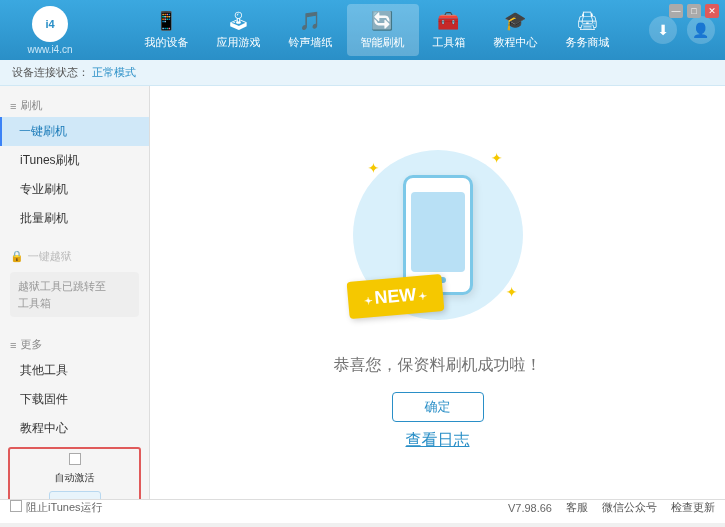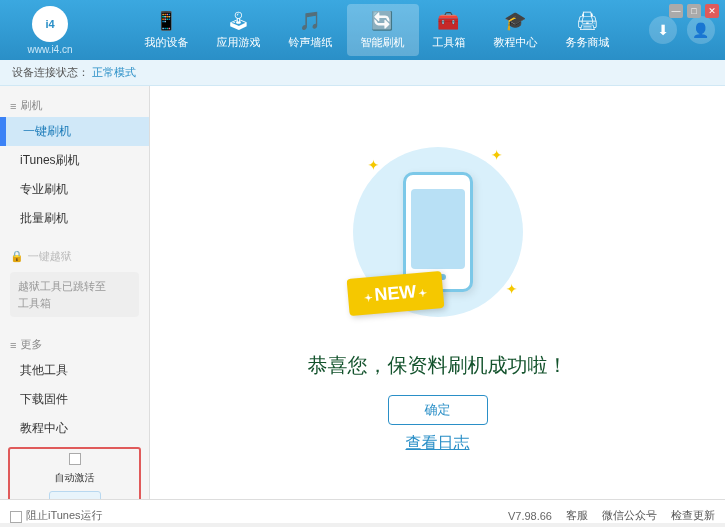--- a/index.html
+++ b/index.html
@@ -131,21 +131,21 @@
     .sidebar-item {
       padding: 6px 12px 6px 20px;
       font-size: 12px;
       color: #333;
       cursor: pointer;
       transition: background 0.15s;
     }
     .sidebar-item.active {
       background: #d0e8f8;
       color: #1a7ab8;
-      border-left: 6px solid #3b82f6;
+      border-left: 2px solid #3b82f6;
       padding-left: 17px;
     }
     .sidebar-divider { height: 1px; background: #ddd; margin: 6px 0; }
     .sidebar-disabled {
       padding: 4px 10px;
       font-size: 11px;
       color: #bbb;
       display: flex;
       align-items: center;
       gap: 4px;
@@ -243,26 +243,26 @@
     .sparkle1, .sparkle2, .sparkle3 {
       position: absolute;
       color: #f5c800;
       font-size: 14px;
     }
     .sparkle1 { top: 25px; left: 30px; }
     .sparkle2 { top: 15px; right: 35px; }
     .sparkle3 { bottom: 35px; right: 20px; }
 
     .success-text {
-      font-size: 20px;
-      color: #14532d;
+      font-size: 16px;
+      color: #737373;
       margin-bottom: 16px;
     }
     .confirm-btn {
-      width: 100px;
+      width: 92px;
       height: 30px;
       border: 1px solid #2a8fc7;
       border-radius: 4px;
       background: white;
       color: #2a8fc7;
       cursor: pointer;
       font-size: 13px;
       display: flex;
       align-items: center;
       justify-content: center;
@@ -283,21 +283,21 @@
       margin-left: auto;
     }
     .footer-link { color: #555; cursor: pointer; }
 
     
     .bottom-bar {
       height: 24px;
       background: white;
       border-top: 1px solid #ddd;
       display: flex;
-      align-items: flex-end;
+      align-items: flex-start;
       padding: 0 10px;
       font-size: 11px;
       color: #666;
     }
     .bottom-check {
       width: 12px;
       height: 12px;
       border: 1px solid #aaa;
       background: white;
       display: inline-block;

